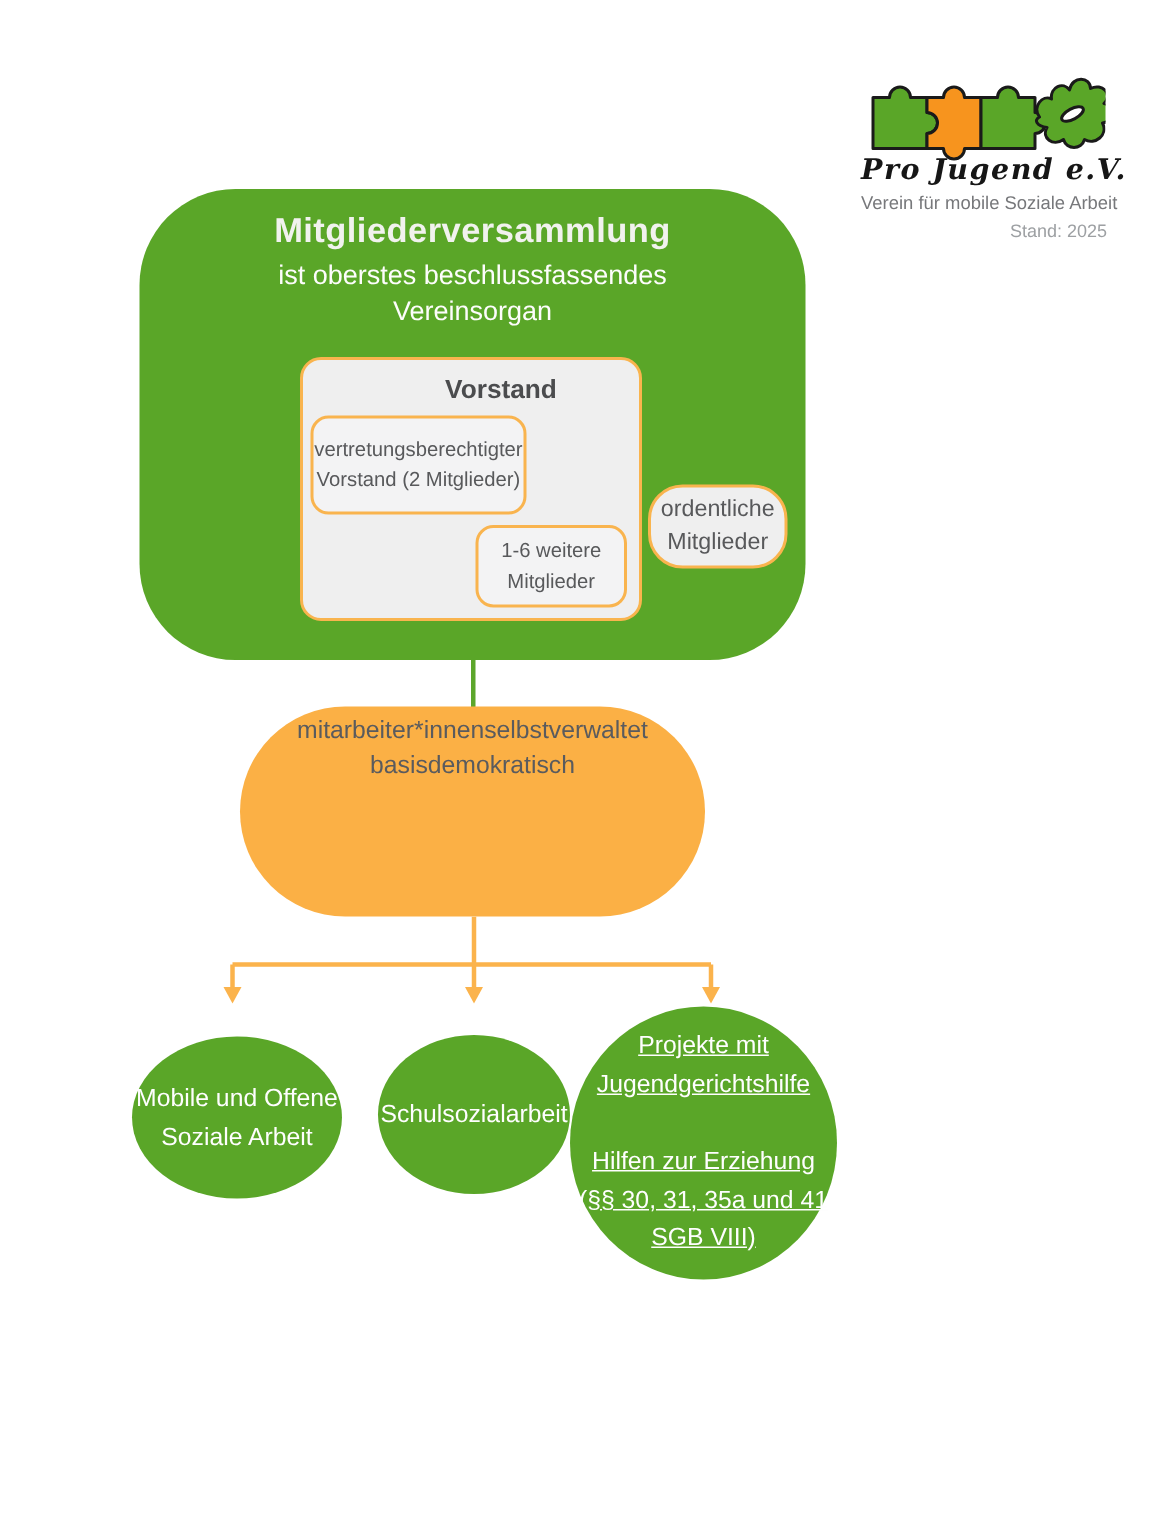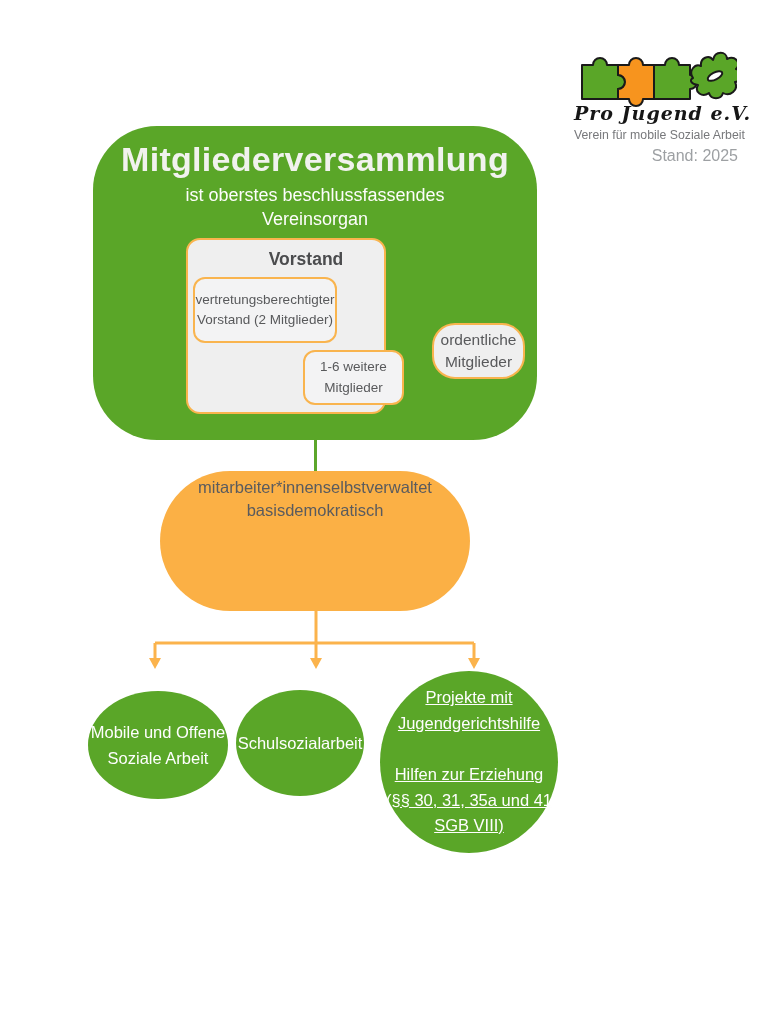--- a/index.html
+++ b/index.html
@@ -14,33 +14,33 @@
 
   
   .logo-block { position: absolute; left: 574px; top: 44px; width: 166px; text-align: center; }
   .logo-puzzle { display: block; margin: 0 auto; }
   .logo-title {
     font-family: "DejaVu Serif", serif; font-style: italic; font-weight: bold;
     font-size: 19px; color: #161616; letter-spacing: 1px; margin-top: -6px;
     white-space: nowrap;
   }
   .logo-tagline { font-size: 12.3px; color: var(--tagline-gray, #77787b); margin-top: 4px; white-space: nowrap; }
-  .logo-stand { font-size: 16px; color: var(--stand-gray, #9da0a3); text-align: right; margin-top: 5px; padding-right: 2px; }
+  .logo-stand { font-size: 12px; color: var(--stand-gray, #9da0a3); text-align: right; margin-top: 5px; padding-right: 2px; }
 
   
   .assembly-box {
     position: absolute; left: 93px; top: 126px; width: 444px; height: 314px;
     background: var(--green, #5aa628); border-radius: 64px; text-align: center;
   }
-  .assembly-title { margin-top: 14px; font-size: 34px; font-weight: bold; color: #f1f2ee; letter-spacing: 0.3px; }
+  .assembly-title { margin-top: 14px; font-size: 23px; font-weight: bold; color: #f1f2ee; letter-spacing: 0.3px; }
   .assembly-subtitle { margin-top: 4px; font-size: 18px; line-height: 1.35; white-space: pre-line; color: #fdfdfc; }
 
   
   .vorstand-box {
-    position: absolute; left: 93px; top: 112px; width: 200px; height: 176px;
+    position: absolute; left: 107px; top: 112px; width: 228px; height: 176px;
     background: var(--gray-box, #efefef); border: 2.5px solid var(--orange-border, #f9b44e);
     border-radius: 14px; text-align: center; padding-left: 40px;
   }
   .vorstand-title { margin-top: 9px; font-size: 17.5px; font-weight: bold; color: #4b4c4e; }
   .mini-box {
     position: absolute; background: var(--gray-box-light, #f3f3f4);
     border: 2.5px solid var(--orange-border, #f9b44e); border-radius: 12px;
     display: flex; align-items: center; justify-content: center; text-align: center;
     font-size: 13.5px; line-height: 1.5; color: var(--text-dark, #58595b); white-space: pre-line;
   }
@@ -71,21 +71,21 @@
   .staff-title { margin-top: 15px; font-size: 23px; font-weight: bold; line-height: 1.33; color: #5a5b5e; white-space: pre-line; }
   .staff-subtitle { margin-top: 5px; font-size: 16.5px; line-height: 1.4; color: #5a5b5e; white-space: pre-line; }
 
   
   .area {
     position: absolute; background: var(--green, #5aa628); border-radius: 50%;
     display: flex; align-items: center; justify-content: center; text-align: center;
     color: #fefefe; white-space: pre-line; font-size: 16.5px; line-height: 1.6;
   }
   .area-1 { left: 88px;  top: 691px; width: 140px; height: 108px; }
-  .area-2 { left: 236px; top: 690px; width: 128px; height: 106px; text-align: center; }
+  .area-2 { left: 252px; top: 690px; width: 128px; height: 106px; text-align: center; }
   .area-3 { left: 380px; top: 671px; width: 178px; height: 182px; line-height: 1.55; text-decoration: underline; }
 </style>
 </head>
 <body>
 
 <div class="canvas">
 
   <div class="logo-block">
     <svg class="logo-puzzle" width="160" height="64" viewBox="0 0 160 64" aria-hidden="true">
       <g stroke="#1a1a1a" stroke-width="2" stroke-linejoin="round">

